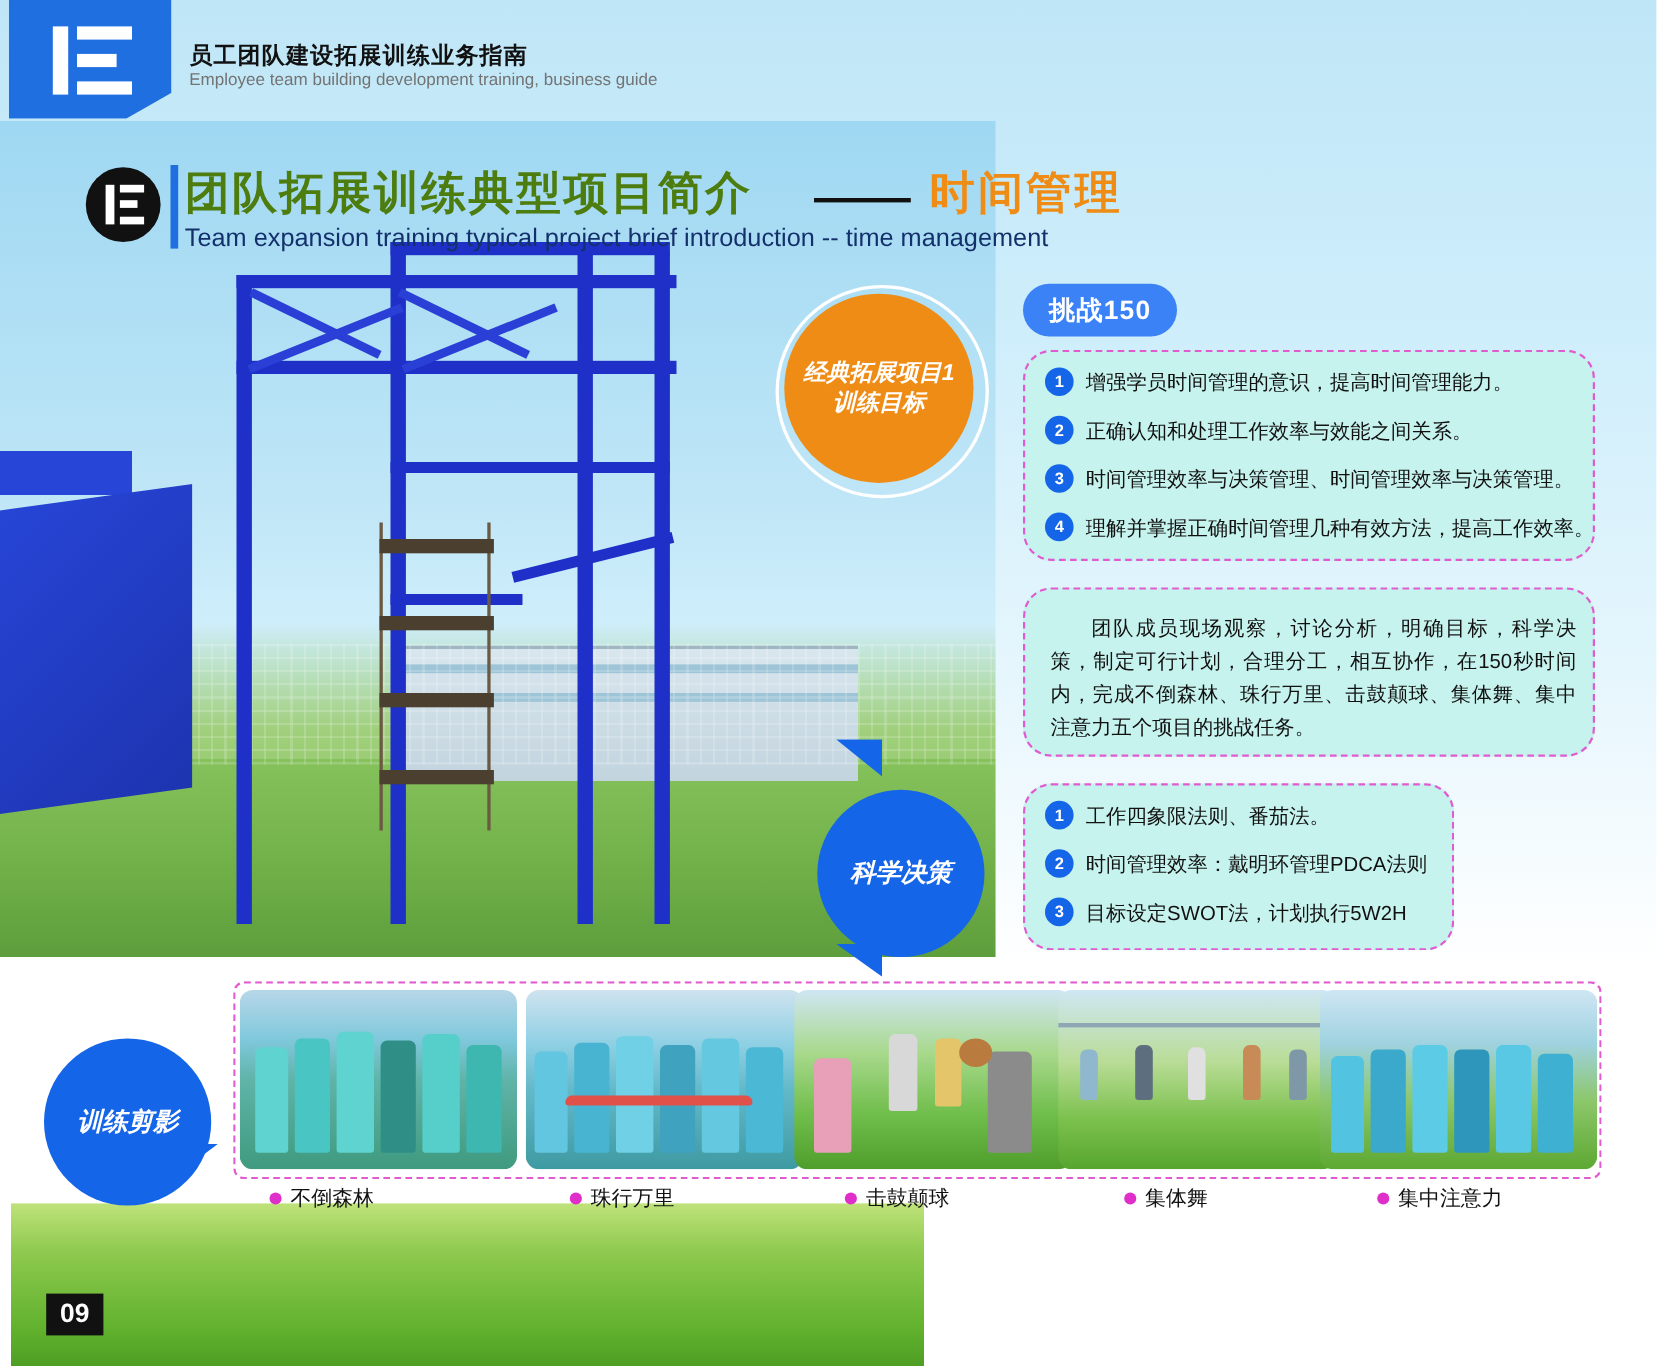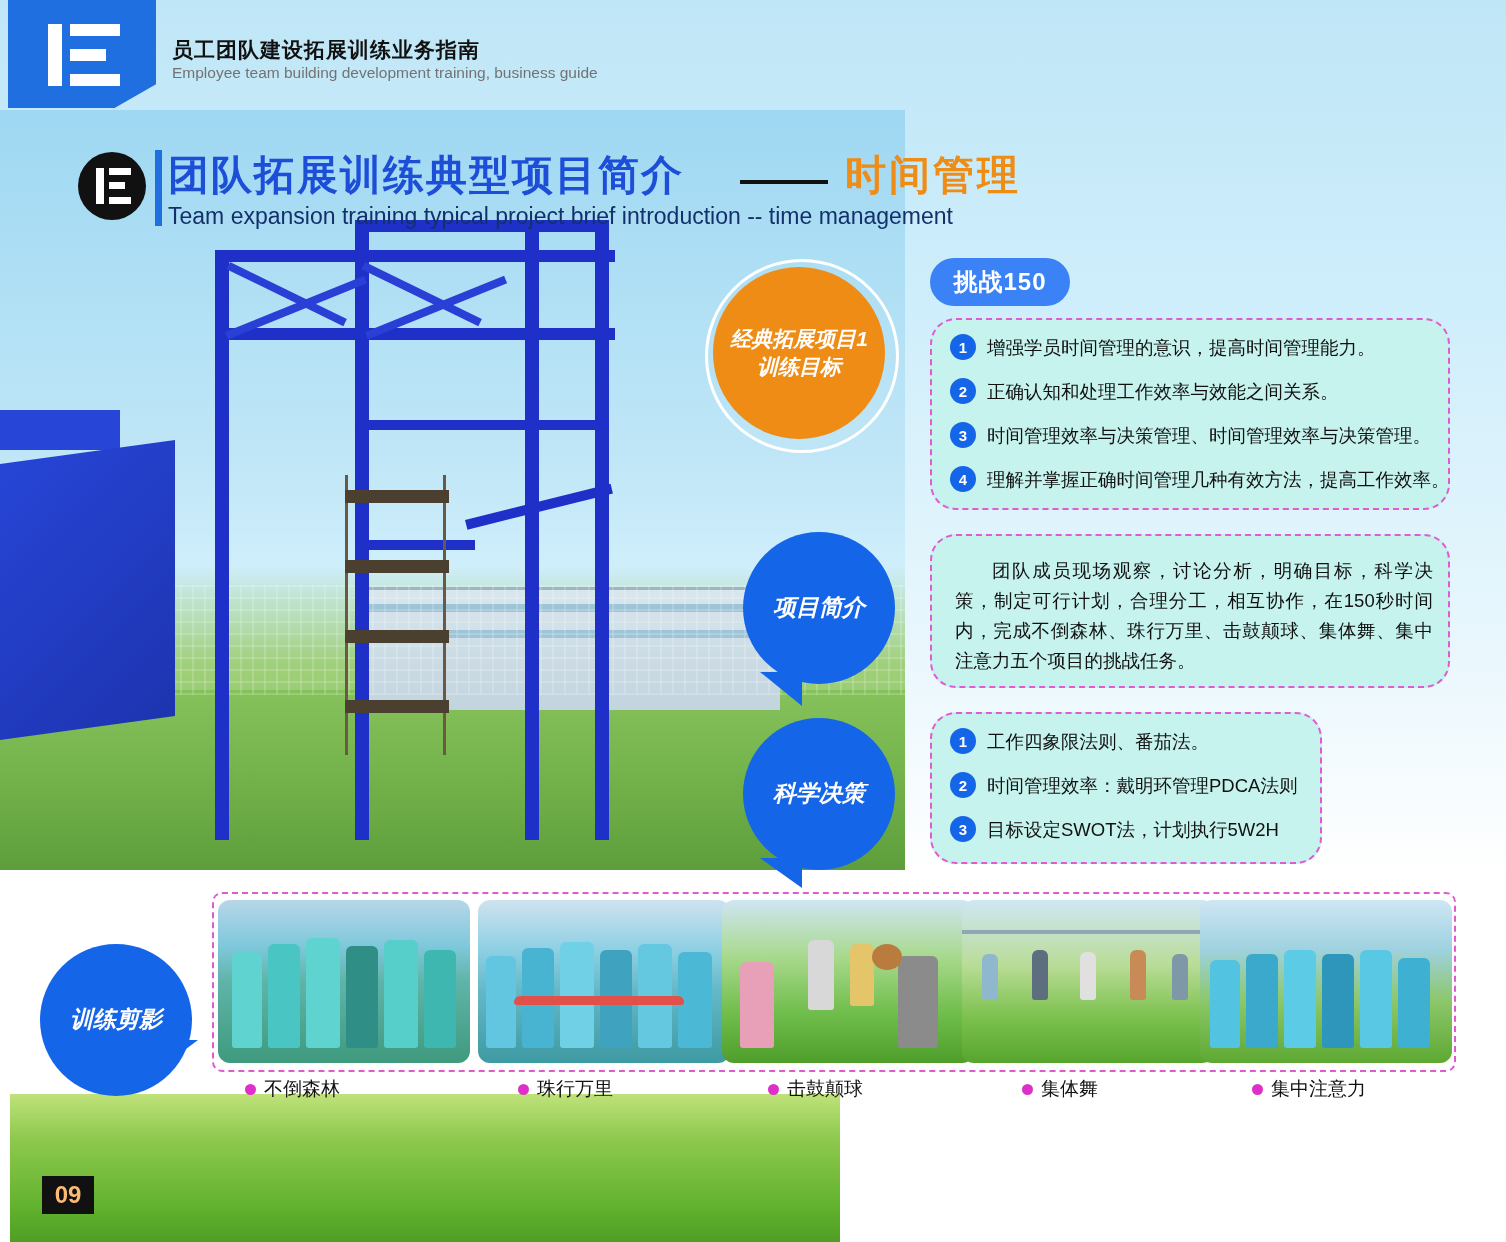--- a/index.html
+++ b/index.html
@@ -87,21 +87,21 @@
     background:#111;
   }
   .title-circle span{
     position:absolute;left:0;top:0;width:68px;height:68px;
   }
   .title-circle i{position:absolute;background:#fff;display:block;}
   .title-bar{
     position:absolute;left:155px;top:150px;width:7px;height:76px;background:#1f6fe0;
   }
   .title-cn{
-    position:absolute;left:168px;top:148px;font-size:41px;font-weight:bold;color:#1d4ed8;
+    position:absolute;left:168px;top:148px;font-size:41px;font-weight:bold;color:#4d7c0f;
     letter-spacing:2px;
   }
   .title-dash{
     position:absolute;left:740px;top:180px;width:88px;height:4px;background:#111;
   }
   .title-accent{
     position:absolute;left:845px;top:148px;font-size:41px;font-weight:bold;color:#ef8c15;
     letter-spacing:3px;
   }
   .title-en{
@@ -200,21 +200,21 @@
     position:absolute;top:1076px;font-size:19px;color:#111;display:flex;align-items:center;gap:8px;
   }
   .cap i{width:11px;height:11px;border-radius:50%;background:#e02ecb;display:block;}
   .c1{left:245px;}
   .c2{left:518px;}
   .c3{left:768px;}
   .c4{left:1022px;}
   .c5{left:1252px;}
   
   .pagenum{
-    position:absolute;left:42px;bottom:28px;width:52px;height:38px;background:#111;color:#fdba74;
+    position:absolute;left:42px;bottom:28px;width:52px;height:38px;background:#111;color:#ffffff;
     font-size:24px;font-weight:bold;display:flex;align-items:center;justify-content:center;
   }
 </style>
 </head>
 <body>
 
 <div class="page">
 
   <div class="sky-bg"></div>
 
@@ -300,21 +300,20 @@
   </div>
   <div class="itm" style="left:950px;top:422px;">
     <span class="num">3</span>
     <span class="itxt">时间管理效率与决策管理、时间管理效率与决策管理。</span>
   </div>
   <div class="itm" style="left:950px;top:466px;">
     <span class="num">4</span>
     <span class="itxt">理解并掌握正确时间管理几种有效方法，提高工作效率。</span>
   </div>
 
-  <div class="lbl-circle lbl-c2">项目简介</div>
   <div class="tail2"></div>
   <div class="dbox b2"></div>
   <div class="ptxt">团队成员现场观察，讨论分析，明确目标，科学决策，制定可行计划，合理分工，相互协作，在150秒时间内，完成不倒森林、珠行万里、击鼓颠球、集体舞、集中注意力五个项目的挑战任务。</div>
 
   <div class="lbl-circle lbl-c3">科学决策</div>
   <div class="tail3"></div>
   <div class="dbox b3"></div>
   <div class="itm" style="left:950px;top:728px;">
     <span class="num">1</span>
     <span class="itxt">工作四象限法则、番茄法。</span>

